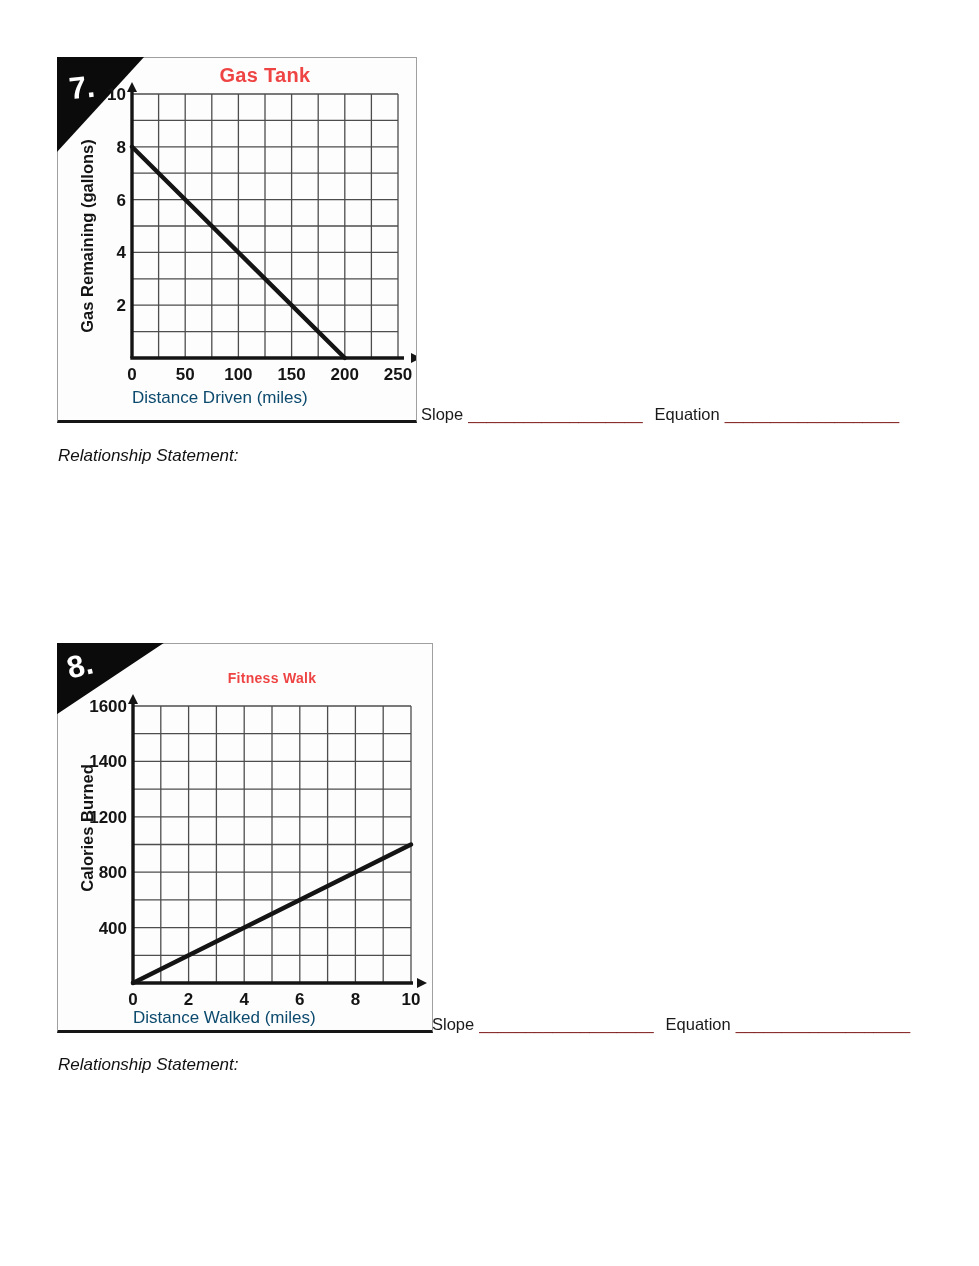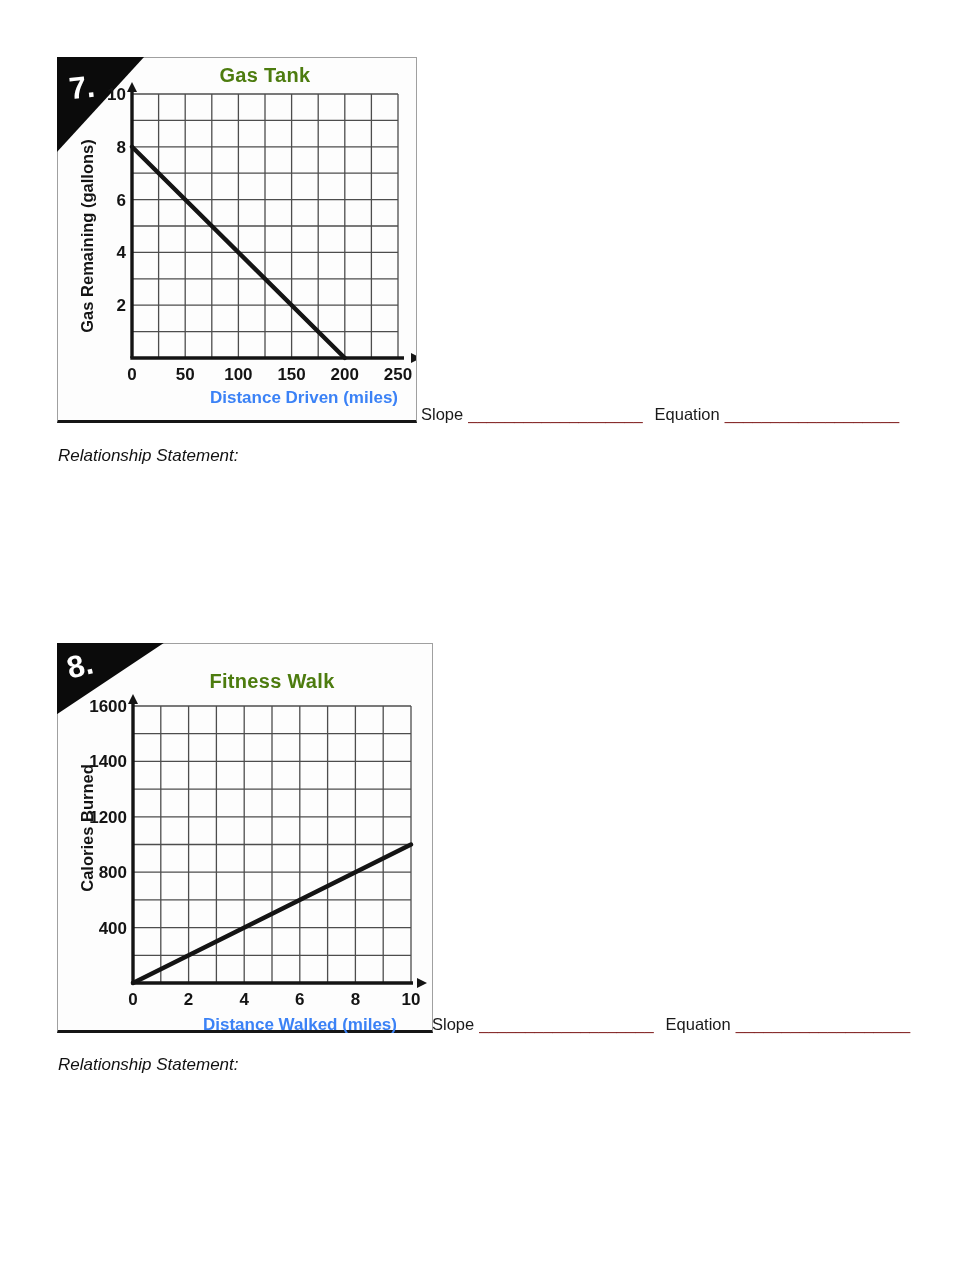--- a/index.html
+++ b/index.html
@@ -10,36 +10,36 @@
   .card1 { left:57px; top:57px;  width:360px; height:366px; }
   .card2 { left:57px; top:643px; width:376px; height:390px; }
 
   .corner { position:absolute; left:-1.5px; top:-1.5px; background:#0b0b0b; }
   .corner1 { width:88px;  height:96px; clip-path:polygon(0 0, 100% 0, 0 100%); }
   .corner2 { width:108px; height:72px; clip-path:polygon(0 0, 100% 0, 0 100%); }
   .badge-num { position:absolute; color:#ffffff; font-weight:bold; font-size:31px; line-height:1; }
   .badge1 { left:11px; top:14px; transform:rotate(-6deg); }
   .badge2 { left:9px;  top:6px;  transform:rotate(-13deg); }
 
-  .chart-title { position:absolute; font-weight:bold; color:#4d7c0f; text-align:center; letter-spacing:0.3px; }
+  .chart-title { position:absolute; font-weight:bold; color:#ef4444; text-align:center; letter-spacing:0.3px; }
   .title1 { left:74px; top:6px;  width:266px; font-size:20px; }
-  .title2 { left:75px; top:26px; width:278px; font-size:20px; }
+  .title2 { left:75px; top:26px; width:278px; font-size:14px; }
 
   .plot-svg { position:absolute; }
   .svg1 { left:44px; top:24px; }
   .svg2 { left:29px; top:50px; }
 
   .y-title { position:absolute; font-weight:bold; color:#141414; font-size:16.5px; white-space:nowrap;
              transform:translate(-50%,-50%) rotate(-90deg); }
   .yt1 { left:29px; top:178px; }
   .yt2 { left:29px; top:184px; }
 
-  .x-title { position:absolute; font-weight:bold; color:#3b82f6; text-align:right; font-size:17px; }
+  .x-title { position:absolute; font-weight:normal; color:#0c4a6e; text-align:left; font-size:17px; }
   .xt1 { left:74px; top:330px; width:266px; }
-  .xt2 { left:61px; top:364px; width:278px;margin-top:7px; }
+  .xt2 { left:75px; top:364px; width:278px; }
 
   .answer-row { position:absolute; font-size:16.5px; color:#1a1a1a; white-space:nowrap; line-height:21px; }
   .ar1 { left:421px; top:404px; }
   .ar2 { left:432px; top:1014px; }
   .answer-row .lbl   { margin-right:5px; }
   .answer-row .blank { margin-right:12px; color:#7f1d1d; }
   .answer-row .blank:last-child { margin-right:0; }
 
   .rel { position:absolute; font-size:17px; color:#111111; line-height:22px;font-style:italic; }
   .rel1 { left:58px; top:445px; }

